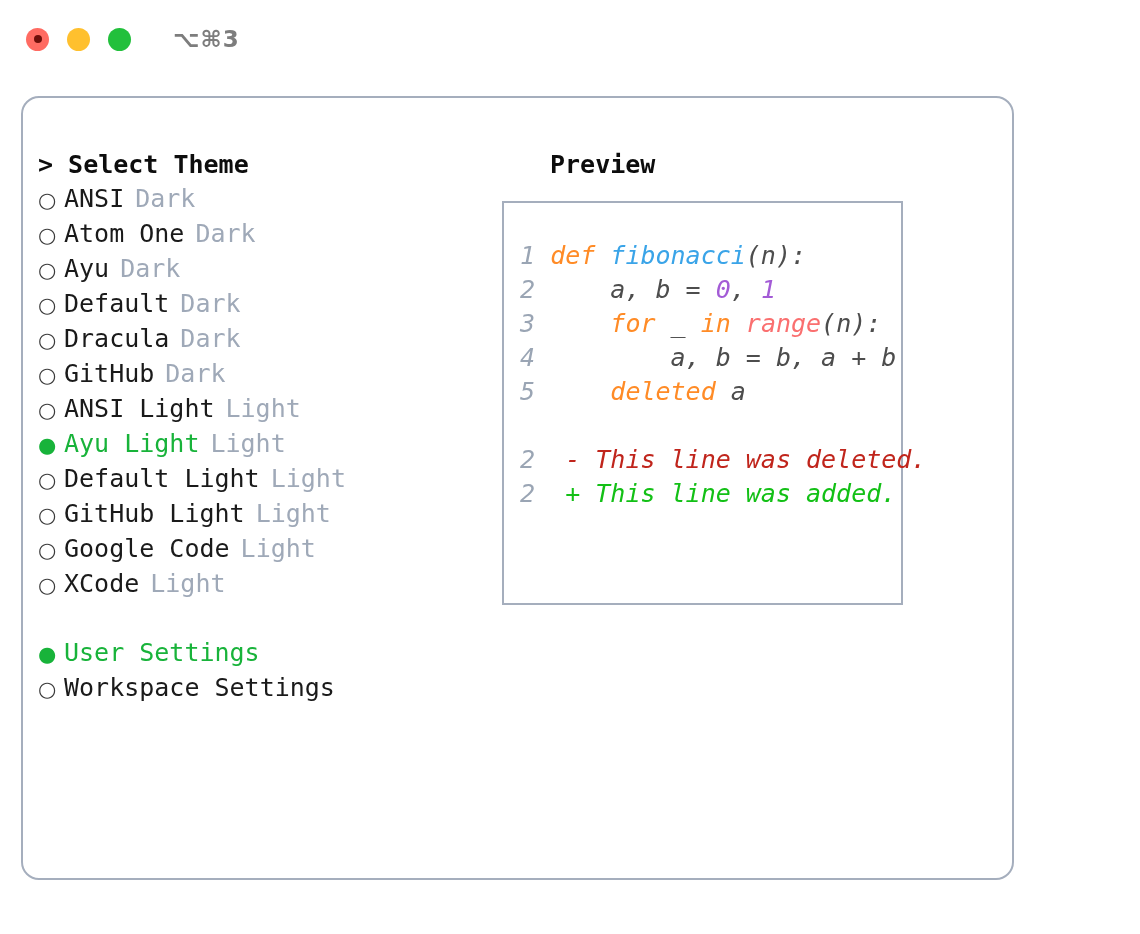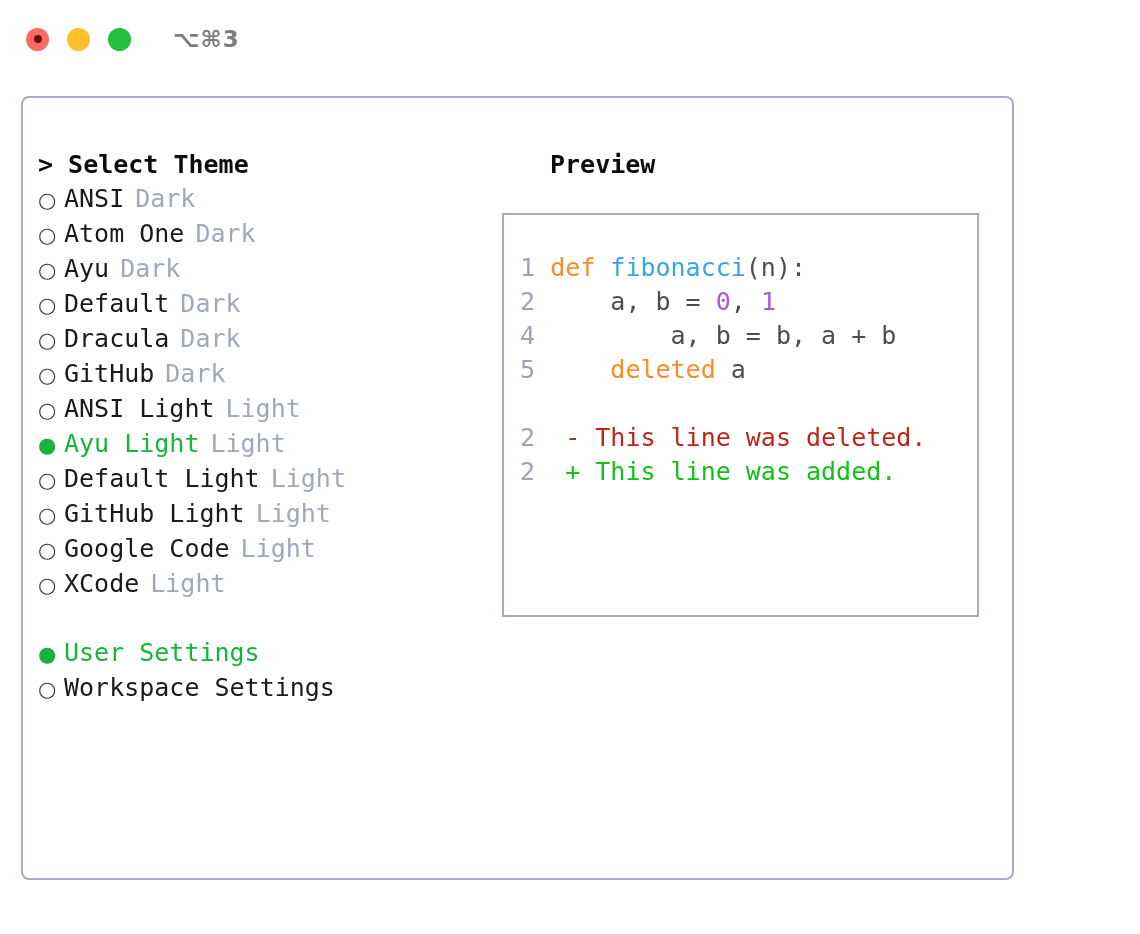--- a/index.html
+++ b/index.html
@@ -71,21 +71,21 @@
   }
 
   
   #dialog {
     position: absolute;
     left: 21px;
     top: 96px;
     width: 993px;
     height: 784px;
     border: 2px solid #a5aebd;
-    border-radius: 8px;
+    border-radius: 18px;
     background: #ffffff;
     box-sizing: border-box;
   }
 
   #columns {
     position: absolute;
     left: 0; top: 0;
     width: 100%;
     height: 100%;
   }
@@ -151,27 +151,28 @@
     width: 500px;
   }
   #preview-title {
     font-size: 25px;
     font-weight: bold;
     color: #0d0d0d;
     line-height: 34px;
     margin-left: 48px;
   }
   #preview-box {
-    margin-top: 31px;
-    width: 477px;
+    margin-top: 19px;
+    width: 401px;
     height: 404px;
     border: 2px solid #a5aebd;
     background: #ffffff;
     box-sizing: border-box;
     position: relative;
+    font-style: italic;
   }
   #preview-inner {
     position: absolute;
     left: 16px;
     top: 36px;
     right: 8px;
   }
   .code-line {
     font-size: 25px;
     line-height: 34px;
@@ -237,20 +238,21 @@
 
       </div>
 
       <div id="right-col">
         <div id="preview-title">Preview</div>
         <div id="preview-box">
           <div id="preview-inner">
             <div id="code-block">
                 <div class="code-line"><span class="ln">1</span><span> </span><span class="tok-kw">def</span><span class="tok-txt"> </span><span class="tok-fn">fibonacci</span><span class="tok-punc">(n):</span></div>
                 <div class="code-line"><span class="ln">2</span><span> </span><span class="tok-txt">    a, b = </span><span class="tok-num">0</span><span class="tok-txt">, </span><span class="tok-num">1</span></div>
+                <div class="code-line"><span class="ln">3</span><span> </span><span class="tok-txt">    </span><span class="tok-kw">for</span><span class="tok-txt"> _ </span><span class="tok-kw">in</span><span class="tok-txt"> </span><span class="tok-call">range</span><span class="tok-punc">(n):</span></div>
                 <div class="code-line"><span class="ln">4</span><span> </span><span class="tok-txt">        a, b = b, a + b</span></div>
                 <div class="code-line"><span class="ln">5</span><span> </span><span class="tok-txt">    </span><span class="tok-kw">deleted</span><span class="tok-txt"> a</span></div>
               </div>
             <div class="diff-gap"></div>
             <div id="diff-block">
                 <div class="code-line"><span class="ln">2</span><span class="diff-del" style="white-space: pre;">  - </span><span class="diff-del">This line was deleted.</span></div>
                 <div class="code-line"><span class="ln">2</span><span class="diff-add" style="white-space: pre;">  + </span><span class="diff-add">This line was added.</span></div>
               </div>
           </div>
         </div>

